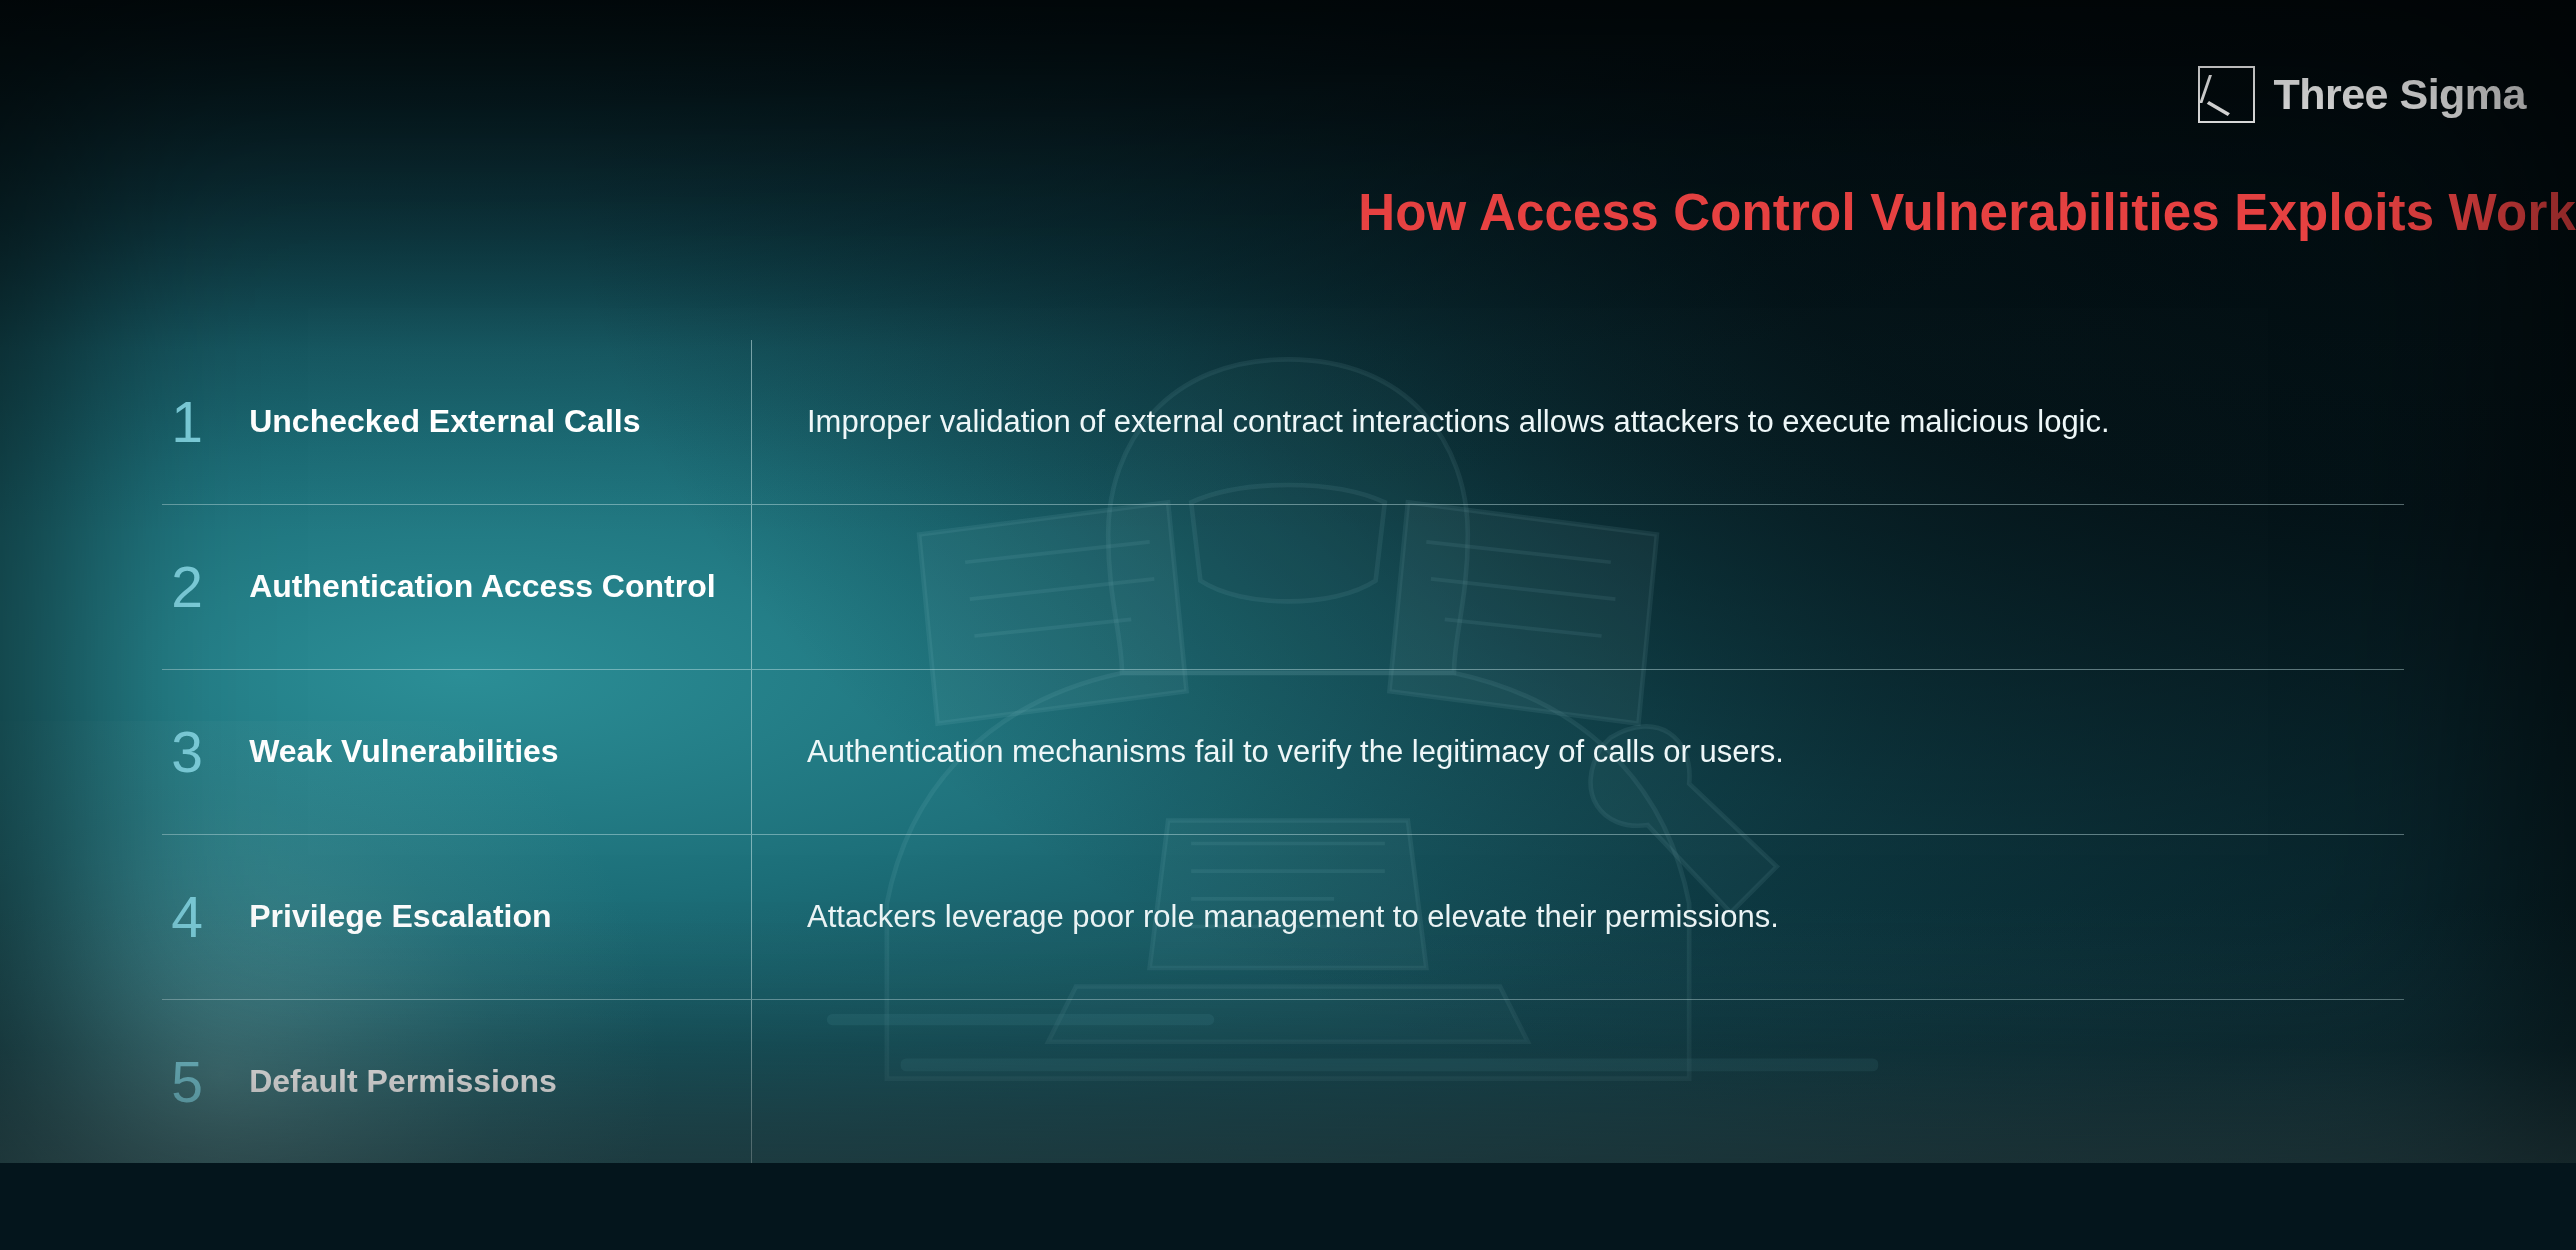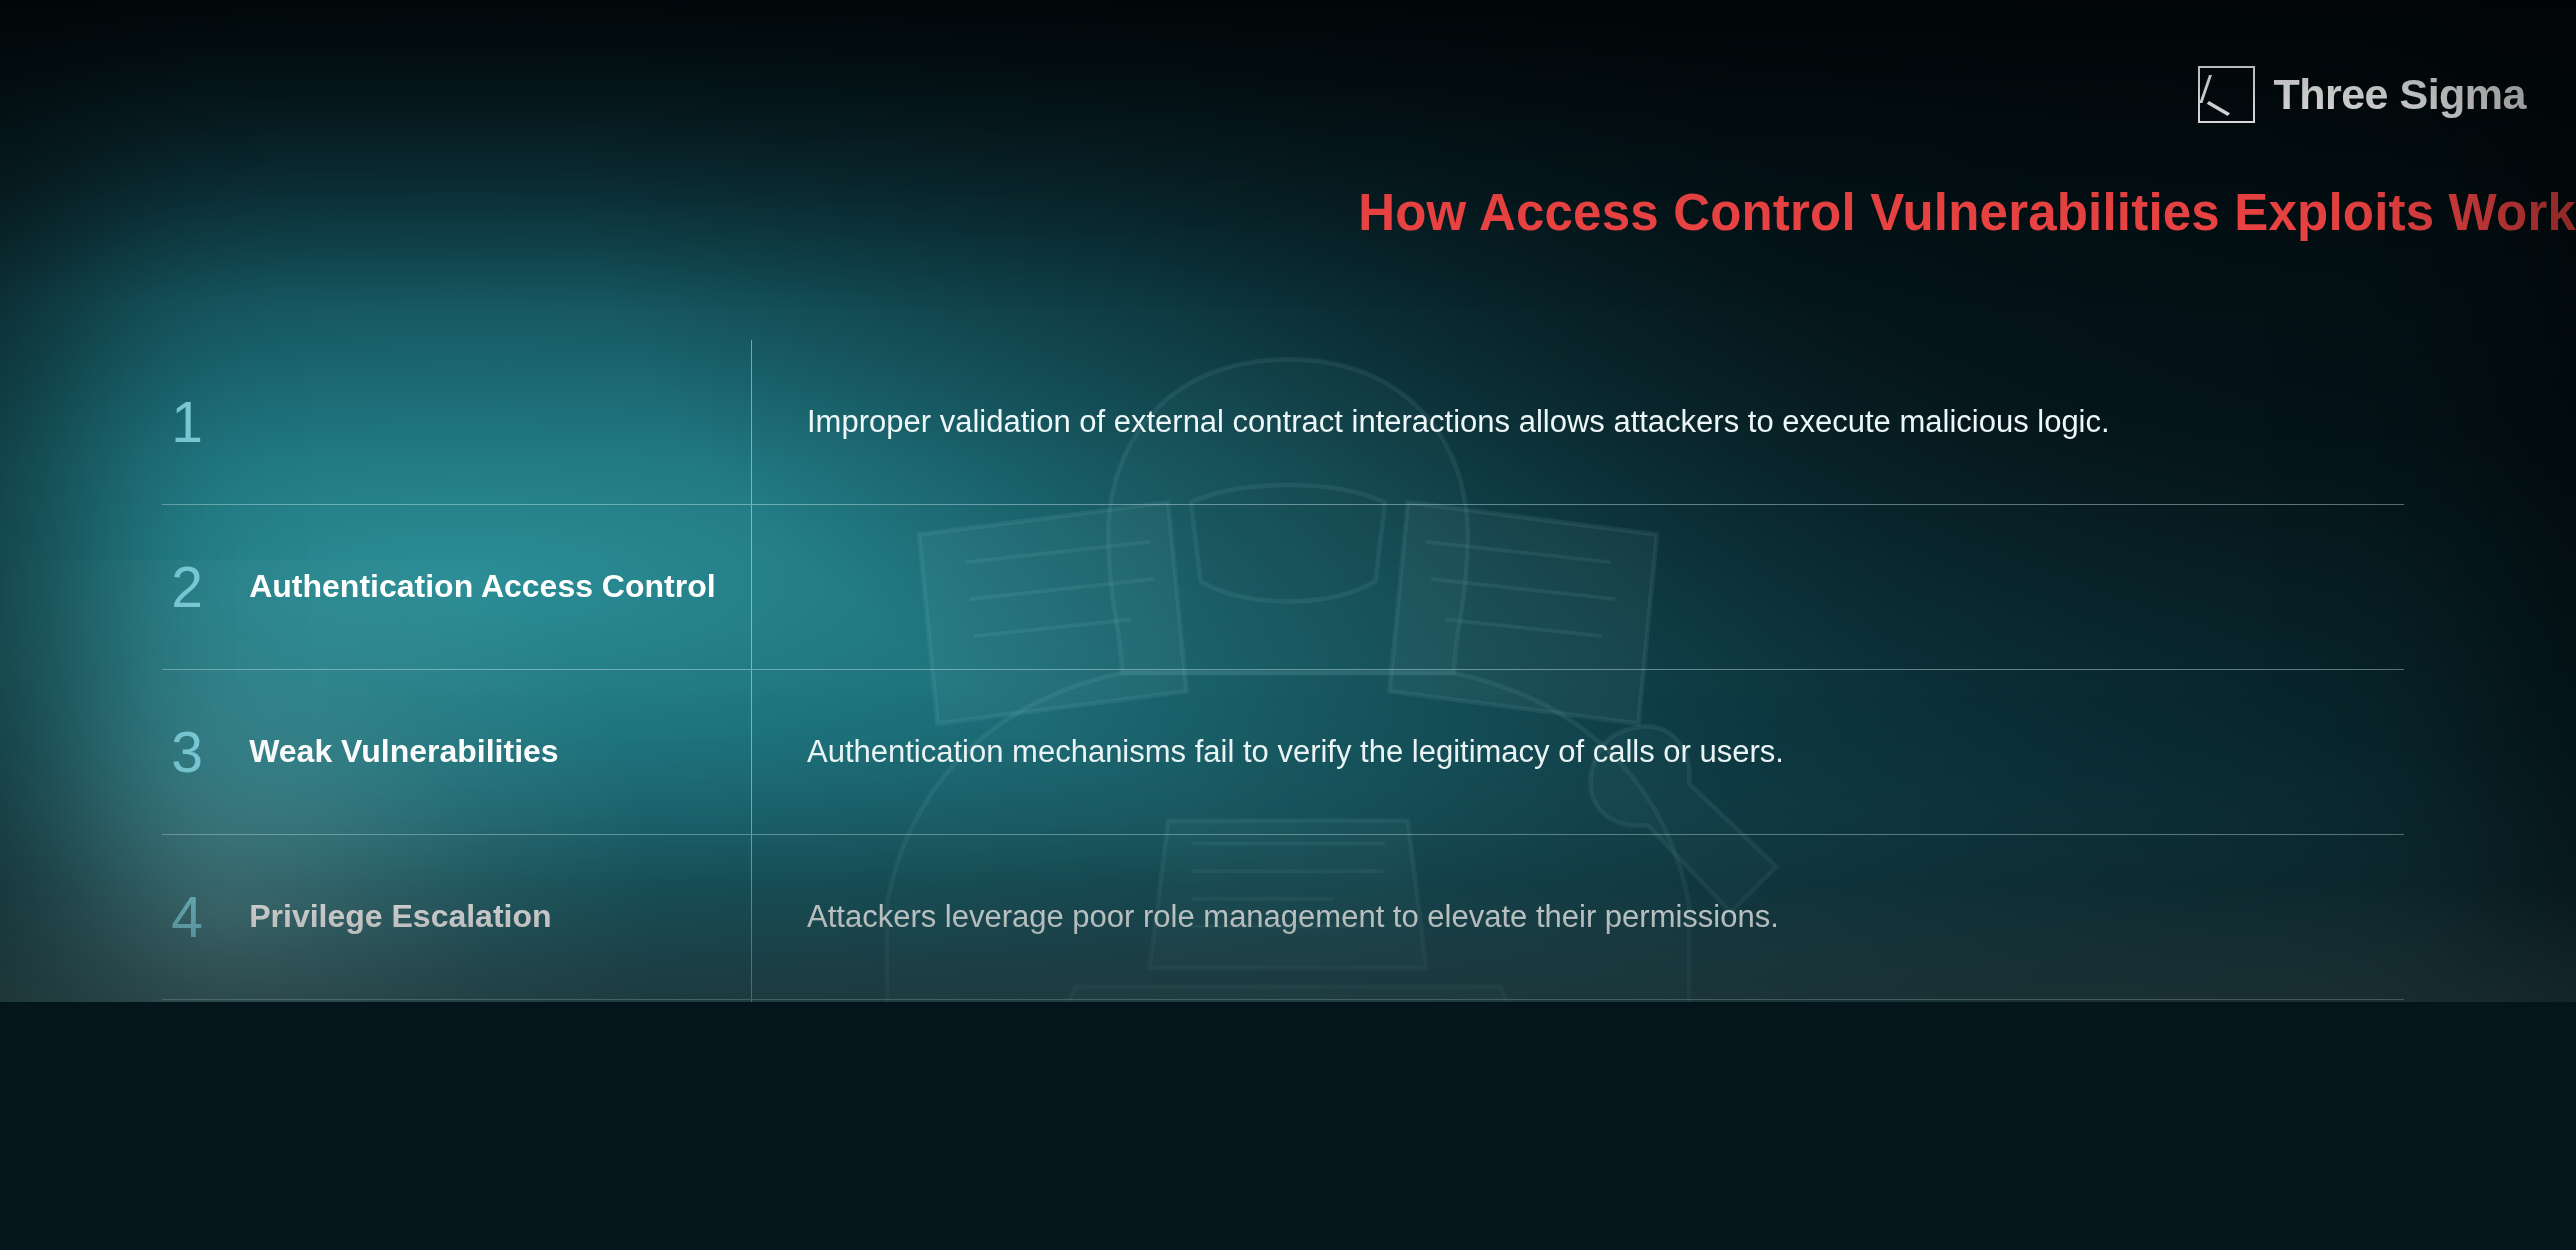--- a/index.html
+++ b/index.html
@@ -6,21 +6,21 @@
     margin: 0;
     padding: 0;
     background: #04151c;
   }
   body {
     font-family: "Liberation Sans", sans-serif;
   }
   .canvas {
     position: relative;
     width: 2576px;
-    height: 1002px;
+    height: 1163px;
     overflow: hidden;
     background: #0b2b33;
   }
   
   .bg-base {
     position: absolute;
     inset: 0;
     background:
       radial-gradient(120% 90% at 18% 58%, #2b8e96 0%, #1d6f79 22%, #11454f 46%, #0a2b33 68%, #061a20 100%);
   }
@@ -217,20 +217,21 @@
     <div class="logo-text">Three Sigma</div>
   </div>
 
   <div class="title">How Access Control Vulnerabilities Exploits Work</div>
 
   <div class="table">
 
     <div class="row">
       <div class="cell-left">
         <div class="num">1</div>
+        <div class="term">Unchecked External Calls</div>
       </div>
       <div class="cell-right">
         <div class="desc">Improper validation of external contract interactions allows attackers to execute malicious logic.</div>
       </div>
     </div>
 
     <div class="row">
       <div class="cell-left">
         <div class="num">2</div>
         <div class="term">Authentication Access Control</div>

